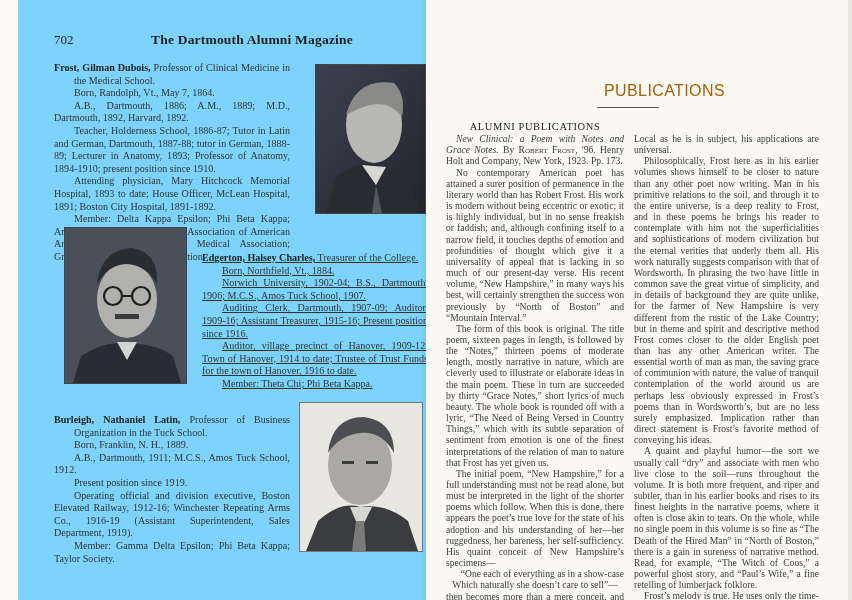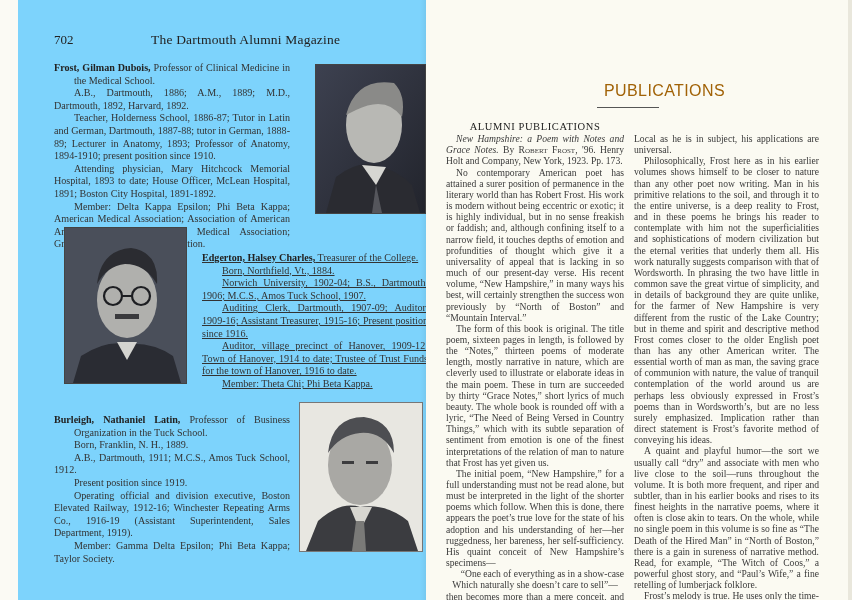--- a/index.html
+++ b/index.html
@@ -10,21 +10,21 @@
     color:#2a2a2a;
   }
   .spread { position:absolute; inset:0; }
   .page-left { position:absolute; left:0; top:0; width:426px; height:600px; background:#7dd3fc;margin-left:18px; }
   .page-right { position:absolute; left:426px; top:0; width:426px; height:600px; background:#fbfaf2; }
   .gutter { position:absolute; left:420px; top:0; width:12px; height:600px;
     background:linear-gradient(90deg, rgba(0,0,0,0) 0%, rgba(0,0,0,0.05) 50%, rgba(0,0,0,0) 100%); }
   .right-edge { position:absolute; right:0; top:0; width:4px; height:600px; background:#e9e7dc; }
 
   .page-number { position:absolute; left:36px; top:32px; font-size:13px; color:#222; }
-  .running-head { position:absolute; left:133px; top:32px; font-size:13.5px; font-weight:normal; color:#222; letter-spacing:0.2px; }
+  .running-head { position:absolute; left:133px; top:32px; font-size:13.5px; font-weight:bold; color:#222; letter-spacing:0.2px; }
 
   .entry { position:absolute; font-size:10.1px; line-height:12.6px; color:#333; text-align:justify; }
   .entry p { margin:0; text-indent:20px; }
   .entry p.first { text-indent:0; padding-left:20px; text-indent:-20px; }
   .entry .nm { font-weight:bold; color:#222; }
 
   .photo { position:absolute; overflow:hidden; border:1px solid #444; }
   .photo svg { display:block; width:100%; height:100%; }
 
   .pub-title { position:absolute; left:604px; top:82px; font-family:"Liberation Sans", "DejaVu Sans", sans-serif; font-size:16px; color:#a16207; letter-spacing:0.4px; }
@@ -42,20 +42,21 @@
 <body>
 
 <div class="spread">
 
   <div class="page-left">
     <div class="page-number">702</div>
     <div class="running-head">The Dartmouth Alumni Magazine</div>
 
     <div class="entry" style="left:36px; top:62px; width:236px;">
       <p class="first"><span class="nm">Frost, Gilman Dubois,</span><span> Professor of Clinical Medicine in the Medical School.</span></p>
+      <p>Born, Randolph, Vt., May 7, 1864.</p>
       <p>A.B., Dartmouth, 1886; A.M., 1889; M.D., Dartmouth, 1892, Harvard, 1892.</p>
       <p>Teacher, Holderness School, 1886-87; Tutor in Latin and German, Dartmouth, 1887-88; tutor in German, 1888-89; Lecturer in Anatomy, 1893; Professor of Anatomy, 1894-1910; present position since 1910.</p>
       <p>Attending physician, Mary Hitchcock Memorial Hospital, 1893 to date; House Officer, McLean Hospital, 1891; Boston City Hospital, 1891-1892.</p>
       <p>Member: Delta Kappa Epsilon; Phi Beta Kappa; American Medical Association; Association of American Anatomists; New Hampshire Medical Association; Grafton County Medical Association.</p>
     </div>
     <div class="photo" style="left:297px; top:64px; width:109px; height:148px;">
       <svg viewBox="0 0 109 148" preserveAspectRatio="none">
         <defs>
           <linearGradient id="bg1" x1="0" y1="0" x2="1" y2="1">
               <stop offset="0" stop-color="#3d4150"></stop>
@@ -118,21 +119,21 @@
   <div class="gutter"></div>
 
   <div class="page-right"></div>
   <div class="right-edge"></div>
 
   <div class="pub-title">PUBLICATIONS</div>
   <div class="pub-rule"></div>
 
   <div class="col" style="left:446px; top:121px; width:178px;">
     <p class="subhead">ALUMNI PUBLICATIONS</p>
-    <p><span class="ital">New Hampshire: a Poem with Notes and Grace Notes.</span><span> By </span><span class="sc">Robert Frost</span><span>, '96.</span><span> Henry Holt and Company, New York, 1923. Pp. 173.</span></p>
+    <p><span class="ital">New Clinical: a Poem with Notes and Grace Notes.</span><span> By </span><span class="sc">Robert Frost</span><span>, '96.</span><span> Henry Holt and Company, New York, 1923. Pp. 173.</span></p>
     <p>No contemporary American poet has attained a surer position of permanence in the literary world than has Robert Frost. His work is modern without being eccentric or exotic; it is highly individual, but in no sense freakish or faddish; and, although confining itself to a narrow field, it touches depths of emotion and profundities of thought which give it a universality of appeal that is lacking in so much of our present-day verse. His recent volume, “New Hampshire,” in many ways his best, will certainly strengthen the success won previously by “North of Boston” and “Mountain Interval.”</p>
     <p>The form of this book is original. The title poem, sixteen pages in length, is followed by the “Notes,” thirteen poems of moderate length, mostly narrative in nature, which are cleverly used to illustrate or elaborate ideas in the main poem. These in turn are succeeded by thirty “Grace Notes,” short lyrics of much beauty. The whole book is rounded off with a lyric, “The Need of Being Versed in Country Things,” which with its subtle separation of sentiment from emotion is one of the finest interpretations of the relation of man to nature that Frost has yet given us.</p>
     <p>The initial poem, “New Hampshire,” for a full understanding must not be read alone, but must be interpreted in the light of the shorter poems which follow. When this is done, there appears the poet’s true love for the state of his adoption and his understanding of her—her ruggedness, her bareness, her self-sufficiency. His quaint conceit of New Hampshire’s specimens—</p>
     <p class="quote" style="text-align:right;">“One each of everything as in a show-case</p>
     <p class="quote" style="text-align:center;">Which naturally she doesn’t care to sell”—</p>
     <p class="noind">then becomes more than a mere conceit, and our poet reveals himself, as he says, “the author of several books against the world in general.”</p>
   </div>
 
   <div class="col" style="left:634px; top:133px; width:185px;">
     <p class="noind">Local as he is in subject, his applications are universal.</p>

